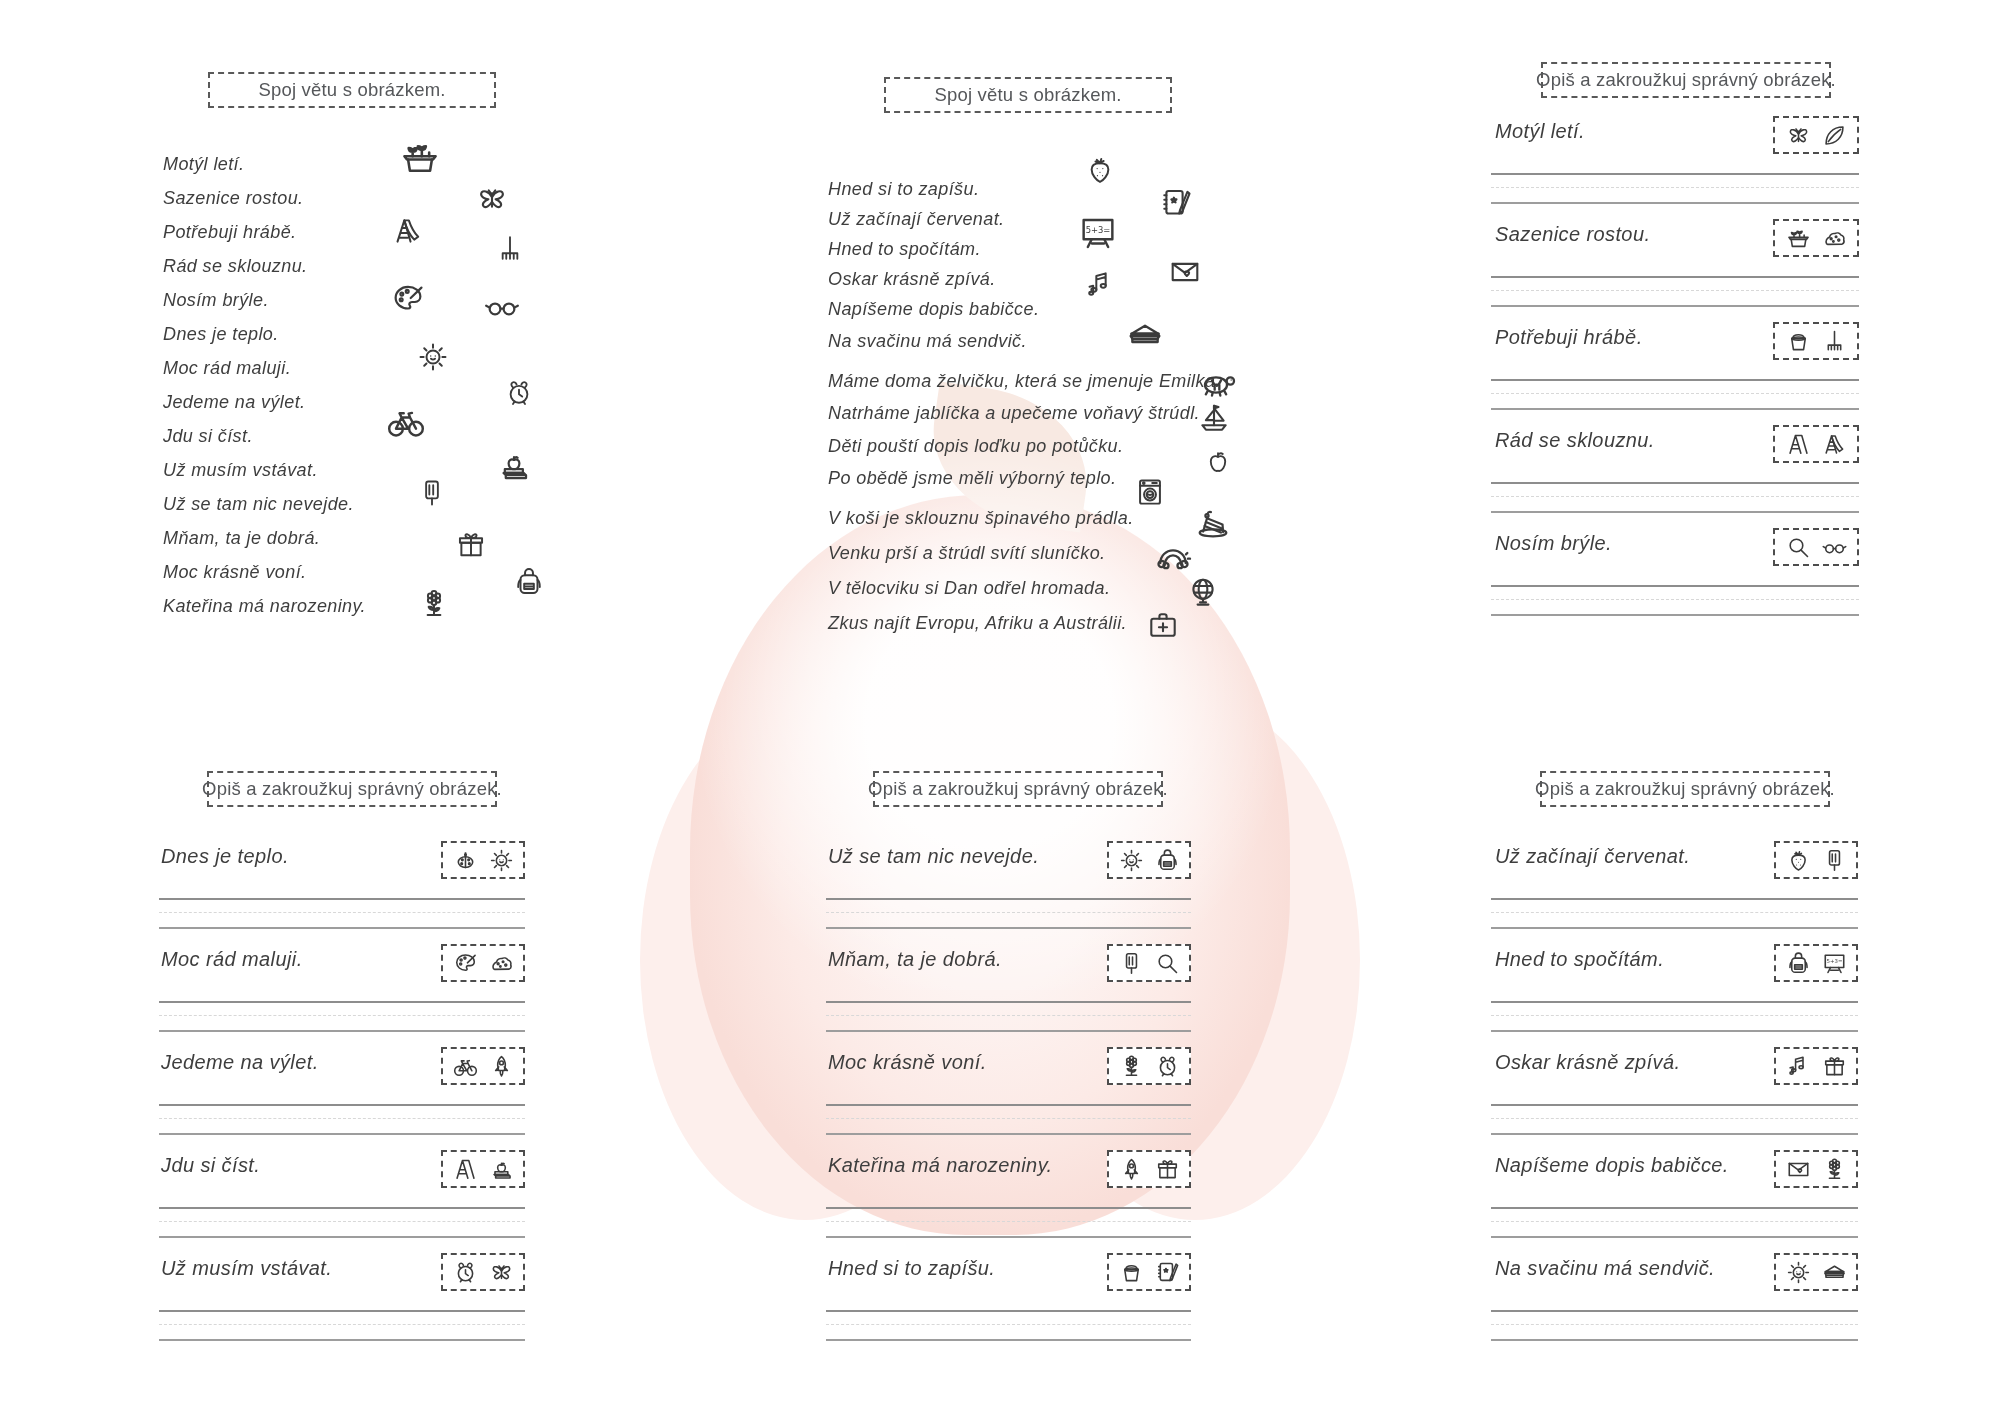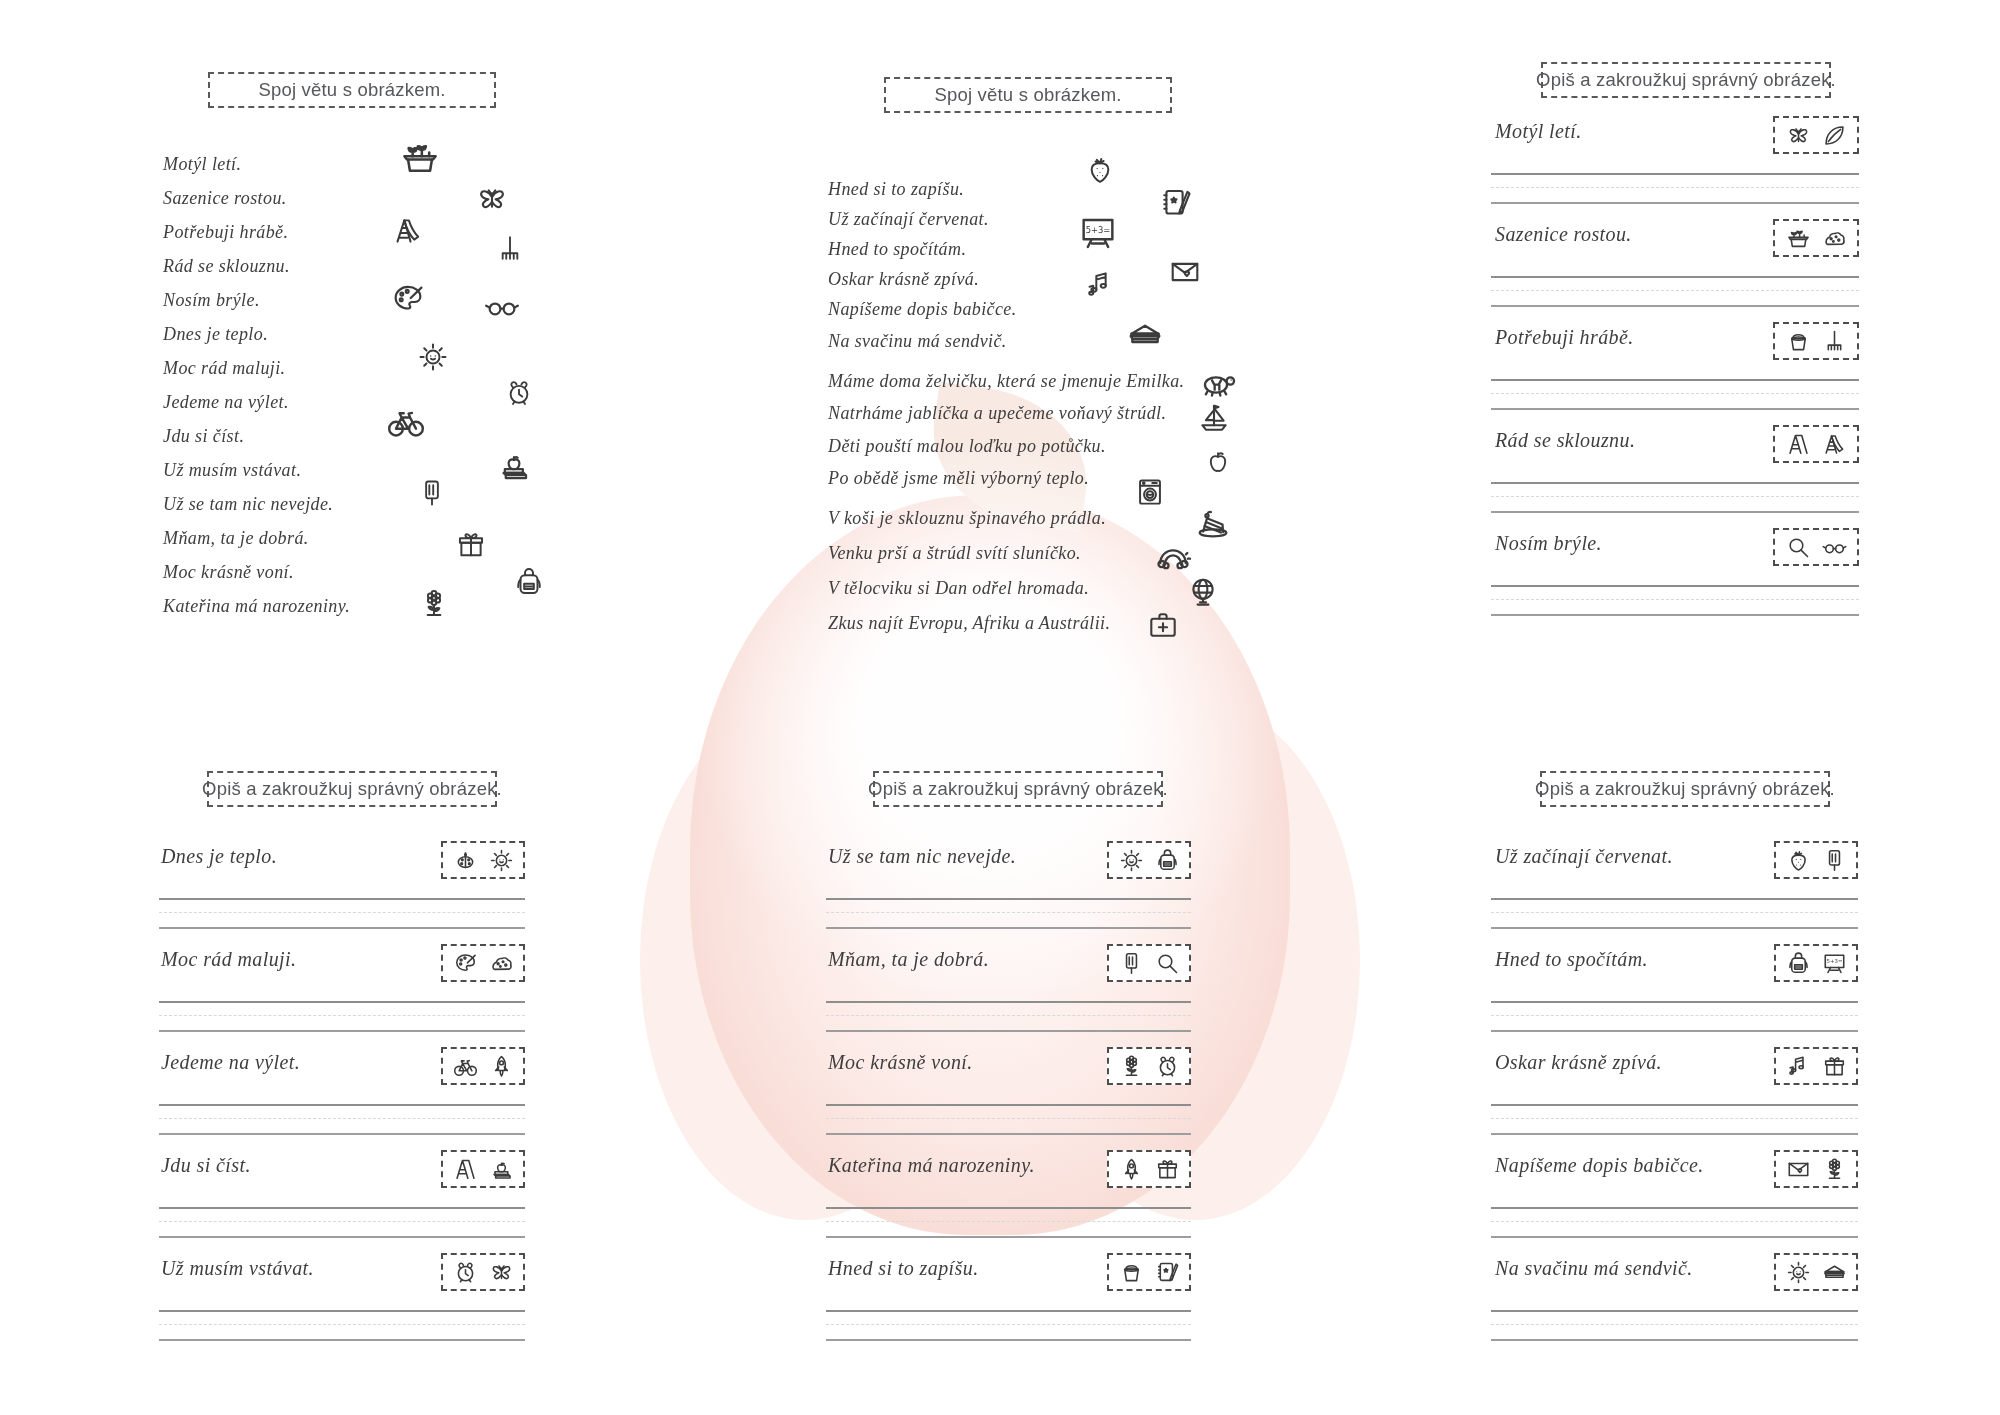--- a/index.html
+++ b/index.html
@@ -34,21 +34,21 @@
   }
   
   #page { position:absolute; inset:0; z-index:1; }
   .panel { position:absolute; inset:0;margin-left:18px; }
   .title-box {
     position:absolute; border:2px dashed #595959; background:#ffffff;
     display:flex; align-items:center; justify-content:center;
     font-size:18.5px; color:#55575a; letter-spacing:.2px; white-space:nowrap;
   }
   .sentence {
-    position:absolute; font-family:Liberation Serif, serif; font-style:italic;
+    position:absolute; font-family:Liberation Sans, sans-serif; font-style:italic;
     font-size:18px; color:#3e3e3e; letter-spacing:.4px; white-space:nowrap;
   }
   .copy-sentence { font-size:20px; }
   .icon { display:inline-flex; align-items:center; justify-content:center; }
   .icon svg { width:100%; height:100%; display:block; }
   .connect-icon { position:absolute; }
   .icon-box {
     position:absolute; border:2px dashed #4d4d4d; background:#ffffff;
     display:flex; align-items:center; justify-content:center; gap:9px;
   }
@@ -193,21 +193,21 @@
     <section class="panel">
       <div class="title-box" style="left: 866px; top: 77px; width: 288px; height: 36px;">Spoj větu s obrázkem.</div>
       <div class="sentence" style="left: 810px; top: 179px;">Hned si to zapíšu.</div>
       <div class="sentence" style="left: 810px; top: 209px;">Už začínají červenat.</div>
       <div class="sentence" style="left: 810px; top: 239px;">Hned to spočítám.</div>
       <div class="sentence" style="left: 810px; top: 269px;">Oskar krásně zpívá.</div>
       <div class="sentence" style="left: 810px; top: 299px;">Napíšeme dopis babičce.</div>
       <div class="sentence" style="left: 810px; top: 331px;">Na svačinu má sendvič.</div>
       <div class="sentence" style="left: 810px; top: 371px;">Máme doma želvičku, která se jmenuje Emilka.</div>
       <div class="sentence" style="left: 810px; top: 403px;">Natrháme jablíčka a upečeme voňavý štrúdl.</div>
-      <div class="sentence" style="left: 810px; top: 436px;">Děti pouští malou loďku po potůčku.</div>
+      <div class="sentence" style="left: 810px; top: 436px;">Děti pouští dopis loďku po potůčku.</div>
       <div class="sentence" style="left: 810px; top: 468px;">Po obědě jsme měli výborný teplo.</div>
       <div class="sentence" style="left: 810px; top: 508px;">V koši je sklouznu špinavého prádla.</div>
       <div class="sentence" style="left: 810px; top: 543px;">Venku prší a štrúdl svítí sluníčko.</div>
       <div class="sentence" style="left: 810px; top: 578px;">V tělocviku si Dan odřel hromada.</div>
       <div class="sentence" style="left: 810px; top: 613px;">Zkus najít Evropu, Afriku a Austrálii.</div>
       <span class="icon connect-icon" style="width: 34px; height: 34px; left: 1065px; top: 153px;">
         <svg viewBox="0 0 24 24" fill="none" stroke="#3b3b3b" stroke-width="1.4" stroke-linecap="round" stroke-linejoin="round">
           <path d="M12 7.2c3.4 0 5.9 1.5 5.9 4.4 0 3.9-3.4 7.8-5.9 8.8-2.5-1-5.9-4.9-5.9-8.8 0-2.9 2.5-4.4 5.9-4.4z"></path>
           <path d="M12 7.2L9.8 4.8M12 7.2l2.6-1.6M12 7.2L8.8 6M12 7.2l.9-3"></path>
           <circle cx="10" cy="11" r=".45" fill="#3b3b3b" stroke="none"></circle>

